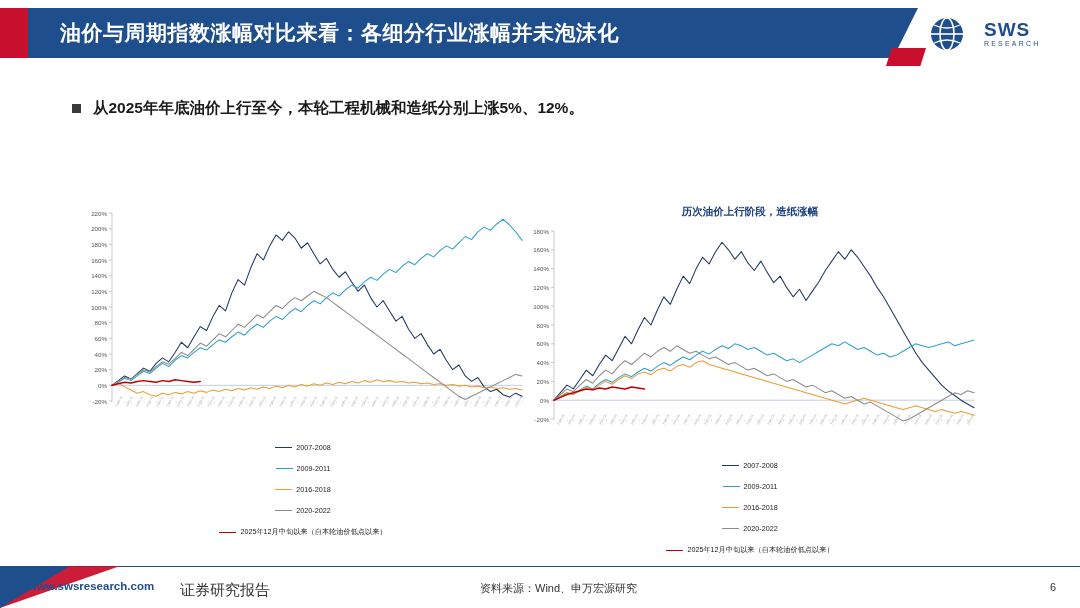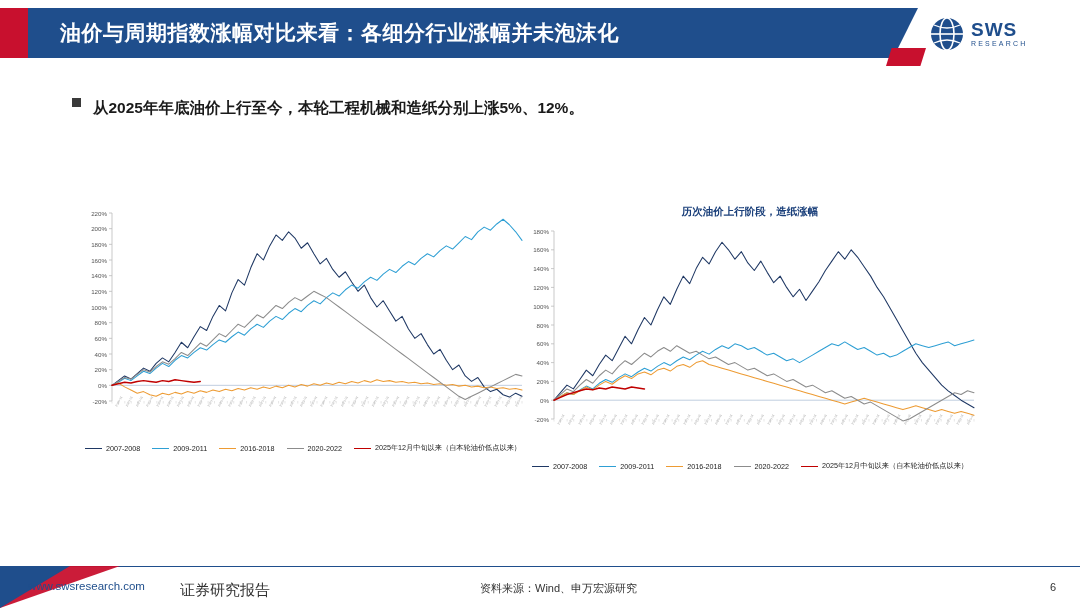--- a/index.html
+++ b/index.html
@@ -30,48 +30,48 @@
     background:#c8102e;
     clip-path:polygon(14% 0,100% 0,86% 100%,0 100%);
   }
   .hdr-title{
     position:absolute;left:60px;top:8px;height:53px;line-height:50px;
     color:#ffffff;font-size:21px;font-weight:bold;
     letter-spacing:.5px;white-space:nowrap;
   }
   .logo{
     position:absolute;right:22px;top:14px;width:128px;height:40px;
-    display:flex;align-items:center;gap:7px;
+    display:flex;align-items:center;gap:20px;
   }
   .logo-mark{width:34px;height:34px;flex:0 0 34px;}
   .logo-txt{display:flex;flex-direction:column;justify-content:center;}
   .logo-sws{color:#1f4e8c;font-size:19px;font-weight:bold;letter-spacing:1px;line-height:19px;}
   .logo-res{color:#1f4e8c;font-size:7px;letter-spacing:2.2px;line-height:10px;}
 
   
   .bullet-row{
-    position:absolute;left:44px;top:98px;display:flex;align-items:flex-start;gap:12px;padding-left:28px;
+    position:absolute;left:44px;top:98px;display:flex;align-items:center;gap:12px;padding-left:28px;
   }
   .bullet-sq{width:9px;height:9px;background:#3a3a3a;}
   .bullet-txt{font-size:15.5px;font-weight:bold;color:#1a1a1a;white-space:nowrap;}
 
   
   .panel{position:absolute;top:205px;height:300px;}
   .panel-l{left:78px;width:450px;}
   .panel-r{left:520px;width:460px;}
   .panel-title{
     text-align:center;font-size:10.5px;font-weight:bold;color:#1a3f7a;
     margin-bottom:4px;
   }
   .plot-wrap{position:relative;width:100%;height:232px;}
   .plot-wrap svg{display:block;}
 
   .legend{
     margin-top:6px;display:flex;justify-content:center;align-items:center;
-    gap:12px;flex-wrap:nowrap;
+    gap:12px;flex-wrap:nowrap;flex-direction:column;
   }
   .lg-item{display:flex;align-items:center;gap:4px;}
   .lg-line{width:17px;height:0;border-top:1.6px solid #000;}
   .lg-label{font-size:7.2px;color:#222;white-space:nowrap;}
 
   
   .footer-line{
     position:absolute;left:0;top:566px;width:1080px;height:1.4px;background:#1f4e8c;
   }
   .foot-tri{
@@ -79,21 +79,21 @@
     background:#c8102e;
     clip-path:polygon(0 0,100% 0,0 100%);
     opacity:.95;
   }
   .foot-tri2{
     position:absolute;left:0;top:566px;width:70px;height:42px;
     background:#1f4e8c;
     clip-path:polygon(0 0,100% 0,0 100%);
   }
   .foot-url{
-    position:absolute;left:28px;top:580px;font-size:11.5px;color:#1f4e8c;font-weight:normal;
+    position:absolute;left:28px;top:580px;font-size:11.5px;color:#1f4e8c;font-weight:bold;
   }
   .foot-label{
     position:absolute;left:180px;top:581px;font-size:15px;color:#333;
   }
   .foot-source{
     position:absolute;left:480px;top:581px;font-size:11px;color:#333;
   }
   .foot-page{
     position:absolute;right:24px;top:581px;font-size:11px;color:#333;
   }

